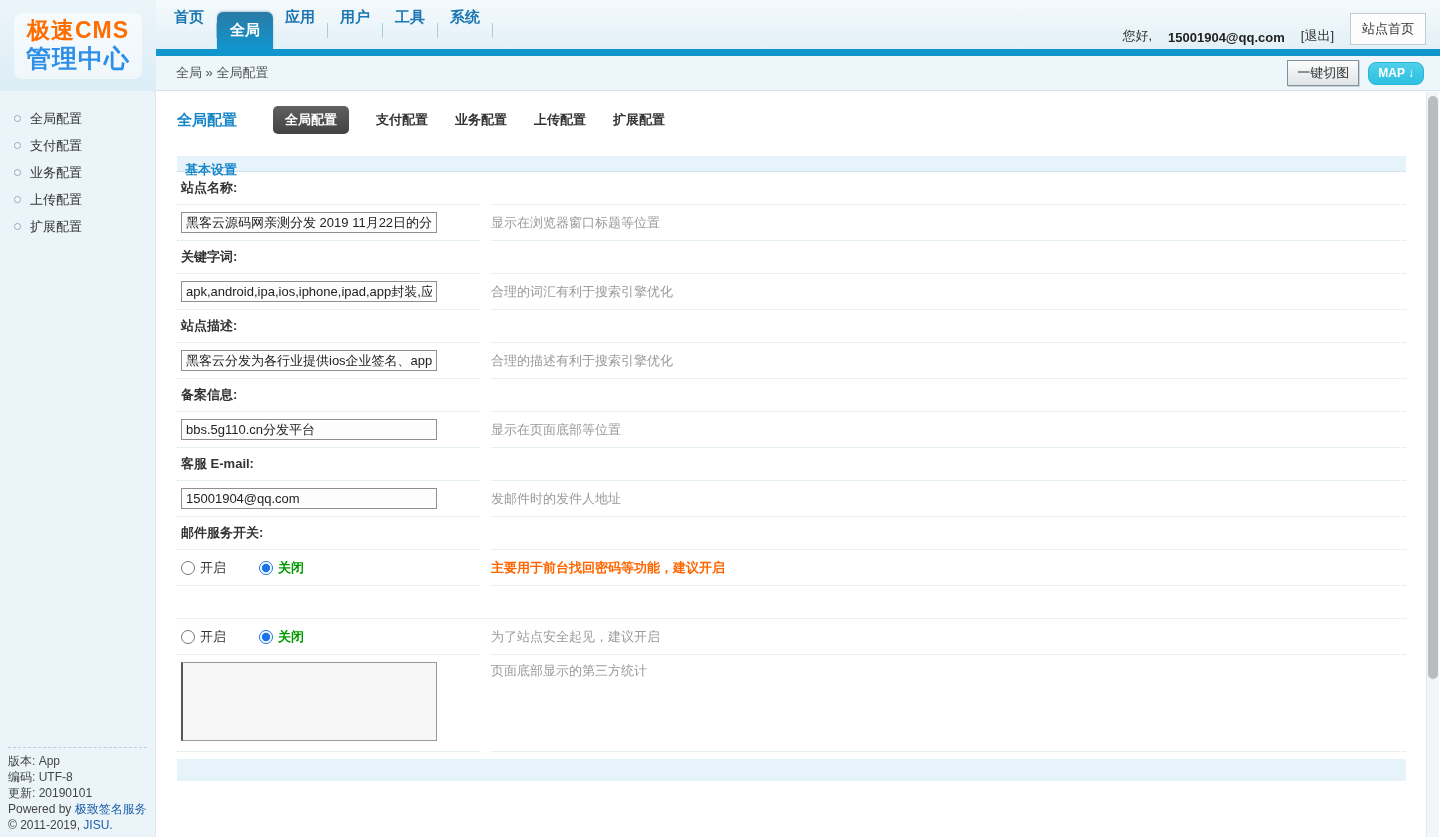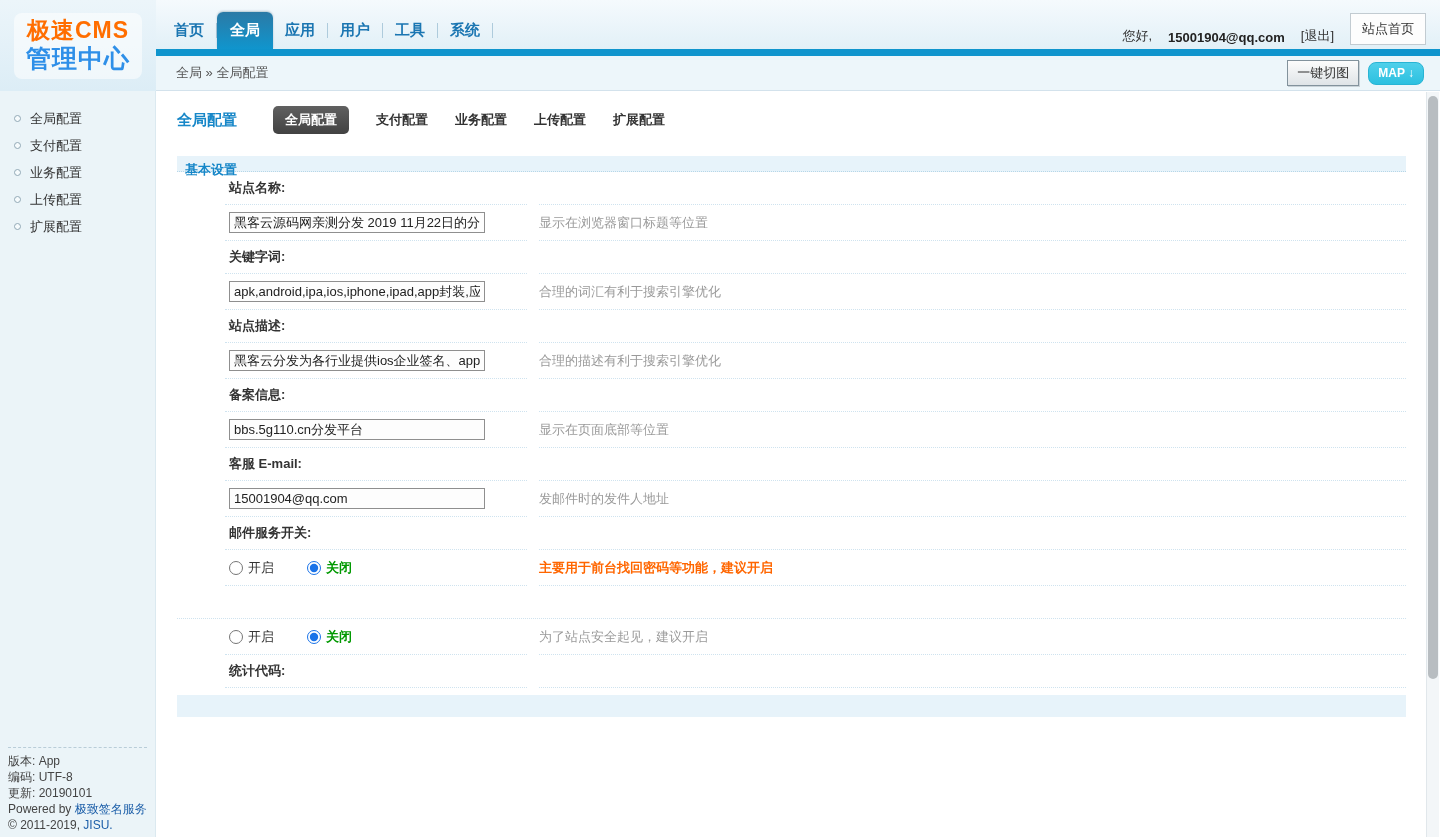--- a/index.html
+++ b/index.html
@@ -8,21 +8,21 @@
   .page { position:relative; width:1440px; height:837px; overflow:hidden; }
 
   
   .header { display:flex; height:91px; }
   .logo-col { width:156px; background:linear-gradient(#ecf5fa,#dcedf6); display:flex; align-items:center; justify-content:center; }
   .logo-box { background:rgba(255,255,255,.55); border-radius:8px; padding:4px 12px 6px; text-align:center; }
   .logo1 { font-size:23px; font-weight:bold; color:#ff6e00; line-height:27px; letter-spacing:1px; }
   .logo2 { font-size:25px; font-weight:bold; color:#2e8fe8; line-height:29px; letter-spacing:1px; }
   .header-right { flex:1; display:flex; flex-direction:column; min-width:0; }
   .nav-row { height:49px; background:linear-gradient(#f5fafd,#e2f0f7); display:flex; align-items:flex-end; padding-left:6px; position:relative; }
-  .nav-item { color:#1b76b2; font-size:15px; font-weight:bold; text-decoration:none; padding:6px 12px 9px; cursor:pointer; }
+  .nav-item { color:#1b76b2; font-size:15px; font-weight:bold; text-decoration:none; padding:6px 12px 22px; cursor:pointer; }
   .nav-item.active { background:linear-gradient(#2b7aa6,#1095cd); color:#fff; border-radius:6px 6px 0 0; padding:9px 13px 9px; box-shadow:0 -1px 2px rgba(0,60,90,.25); }
   .navsep { width:1px; height:15px; background:#aecbdc; align-self:flex-end; margin-bottom:11px; }
   .userbar { position:absolute; right:14px; top:13px; display:flex; align-items:flex-end; gap:16px; font-size:13px; color:#333; }
   .userbar .email { font-weight:bold; color:#222; }
   .logout-link { color:#333; text-decoration:none; cursor:pointer; }
   .sitehome-btn { border:1px solid #c2cbd1; background:#fdfdfd; padding:6px 11px; font-size:13px; color:#333; cursor:pointer; }
   .blue-bar { height:7px; background:#1095cd; }
   .crumb-row { height:35px; background:#edf6fa; border-bottom:1px solid #d3e2ec; display:flex; align-items:center; padding:0 16px 0 20px; }
   .crumb { color:#555; }
   .crumb-actions { margin-left:auto; display:flex; align-items:center; gap:9px; }
@@ -44,21 +44,21 @@
   .title-row { display:flex; align-items:center; margin-top:16px; height:26px; }
   .page-title { color:#1787c8; font-size:15px; font-weight:bold; }
   .tabs { display:flex; align-items:center; margin-left:36px; gap:27px; }
   .tab { font-size:13px; font-weight:bold; color:#333; cursor:pointer; }
   .tab.active { background:linear-gradient(#606060,#424242); color:#fff; padding:5px 12px; border-radius:5px; }
 
   .section-bar { margin-top:23px; height:16px; line-height:28px; background:#e7f3fa; color:#1787c8; font-weight:bold; padding-left:8px; border-bottom:1px dotted #b7d7e8; }
 
   .frow { display:flex; }
   .cl, .cr { border-bottom:1px dotted #cfe3ef; display:flex; align-items:center; }
-  .cl { width:302px; margin-right:12px; padding-left:4px;margin-left:48px; }
+  .cl { width:302px; margin-right:12px; padding-left:4px; }
   .cr { flex:1; }
   .frow.lab .cl, .frow.lab .cr { height:33px; }
   .frow.inp .cl, .frow.inp .cr { height:36px; }
   .frow.txa .cl, .frow.txa .cr { height:97px; align-items:flex-start; padding-top:7px; }
   .flabel { font-weight:bold; color:#333; }
   .help { color:#9a9a9a; }
   .help.warn { color:#f60; font-weight:bold; }
   .tinput { width:256px; height:21px; border:1px solid #8f8f8f; background:#fdfdfd; font-size:13px; padding:1px 4px; color:#222; font-family:inherit; }
   .stat-area { width:256px; height:79px; border:1px solid #999; border-left:2px solid #555; background:#f7f7f7; resize:none; font-family:inherit; }
   .radios { gap:15px; }
@@ -291,26 +291,28 @@
                 <span class="off-text">关闭</span>
               </label>
           </div>
           <div class="cr">
               <span class="help">为了站点安全起见，建议开启</span>
             </div>
         </div>
       </div>
 
       <div>
-        <div class="frow lab">
-            <div class="cl">
-              <span class="flabel">统计代码:</span>
-            </div>
-            <div class="cr"></div>
-          </div>
+        <div class="frow txa">
+          <div class="cl">
+              <textarea class="stat-area" style=""></textarea>
+            </div>
+          <div class="cr">
+              <span class="help">页面底部显示的第三方统计</span>
+            </div>
+        </div>
       </div>
 
       <div class="bottom-bar"></div>
 
     </div>
   </div>
 
   <div class="scrollbar">
     <div class="scroll-thumb"></div>
   </div>

